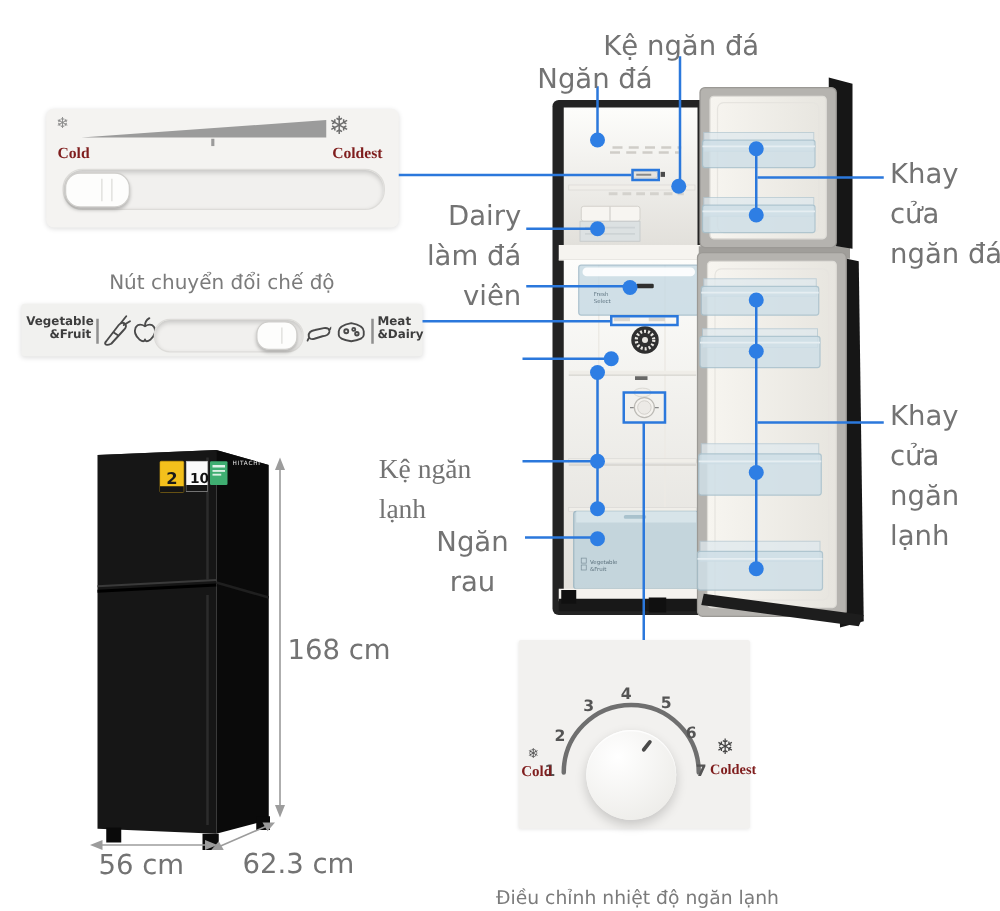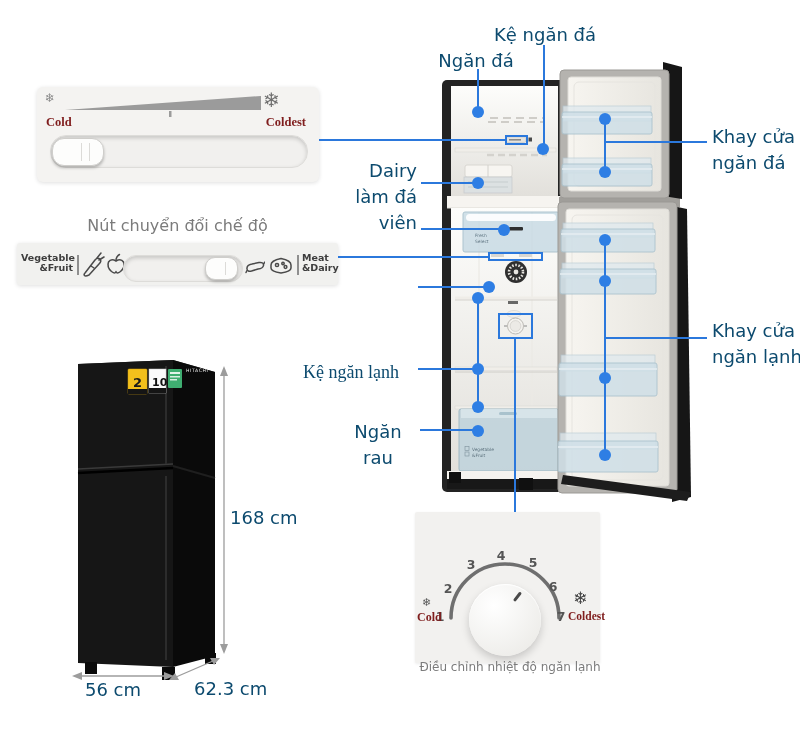--- a/index.html
+++ b/index.html
@@ -1,19 +1,19 @@
 <!DOCTYPE html>
 <html><head>
 <meta charset="utf-8">
 <style>
   html,body{margin:0;padding:0;background:#fff;}
   .stage{position:relative;width:800px;height:729px;background:#ffffff;overflow:hidden;
          font-family:"DejaVu Sans","Liberation Sans",sans-serif;}
   
-  .lbl{position:absolute;color:#0c4a6e;font-size:18px;line-height:1.45;}
+  .lbl{position:absolute;color:#737373;font-size:22px;line-height:1.45;}
   .title{position:absolute;color:#7b7b7b;font-size:16px;text-align:center;}
   .line{position:absolute;background:#2b78dc;}
   .dot{position:absolute;width:12px;height:12px;border-radius:50%;background:#2e7ee4;}
   .ann{position:absolute;border:2px solid #2b78dc;box-sizing:border-box;}
   
   .panel{position:absolute;background:#f4f3f1;border-radius:6px;box-shadow:0 1px 4px rgba(0,0,0,.13);}
   .cc{position:absolute;font-weight:bold;font-size:12.5px;color:#7f1d1d;font-family:Liberation Serif, serif;}
   .flake{position:absolute;color:#8a8a8a;}
   .track{position:absolute;background:#f1f0ee;border:1px solid #dddcd9;border-radius:16px;
          box-shadow:inset 0 2px 4px rgba(0,0,0,.18);}
@@ -288,21 +288,21 @@
     <span class="num" style="left:56px;top:52px;">3</span>
     <span class="num" style="left:86px;top:43px;">4</span>
     <span class="num" style="left:118px;top:50px;">5</span>
     <span class="num" style="left:138px;top:74px;">6</span>
     <span class="num" style="left:146px;top:104px;">7</span>
     <span class="flake" style="left:7px;top:84px;font-size:11px;color:#555;">❄</span>
     <div class="cc" style="left:2px;top:98px;font-size:12px;">Cold</div>
     <span class="flake" style="left:158px;top:76px;font-size:17px;color:#444;">❄</span>
     <div class="cc" style="left:153px;top:98px;font-size:11.5px;">Coldest</div>
   </div>
-  <div class="title" style="left:380px;top:660px;width:260px;font-size:12px;">Điều chỉnh nhiệt độ ngăn lạnh</div>
+  <div class="title" style="left:380px;top:709px;width:260px;font-size:15px;">Điều chỉnh nhiệt độ ngăn lạnh</div>
 
   <div class="ann" style="left:505px;top:135px;width:23px;height:10px;"></div>
   <div class="ann" style="left:488px;top:252px;width:55px;height:9px;"></div>
   <div class="ann" style="left:498px;top:313px;width:35px;height:26px;"></div>
 
   <div class="line" style="left:319px;top:139px;width:186px;height:2px;"></div>
   <div class="line" style="left:338px;top:256px;width:150px;height:2px;"></div>
   <div class="line" style="left:543px;top:45px;width:2px;height:100px;"></div>
   <div class="line" style="left:477px;top:69px;width:2px;height:38px;"></div>
   <div class="line" style="left:606px;top:141px;width:101px;height:2px;"></div>

